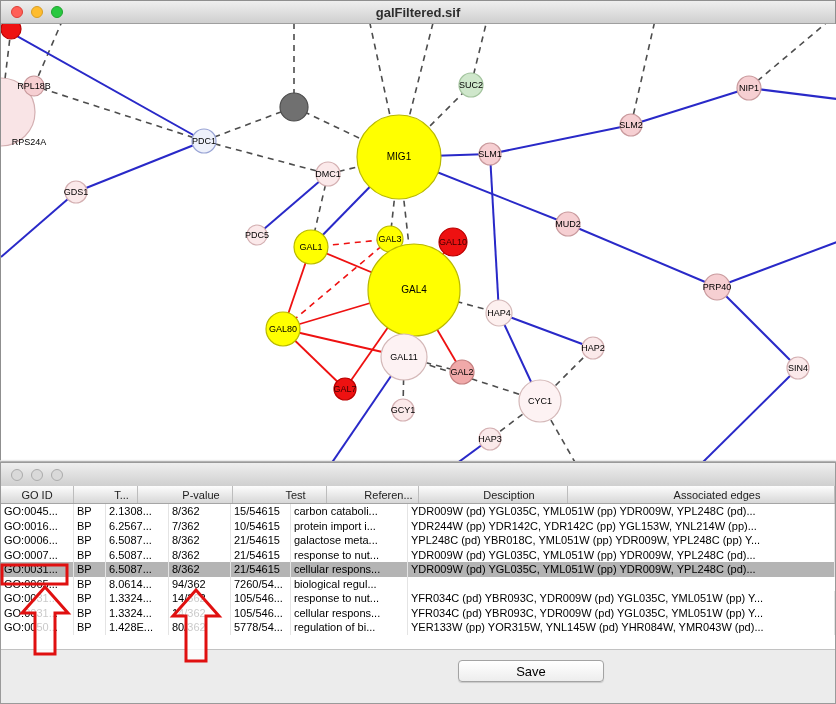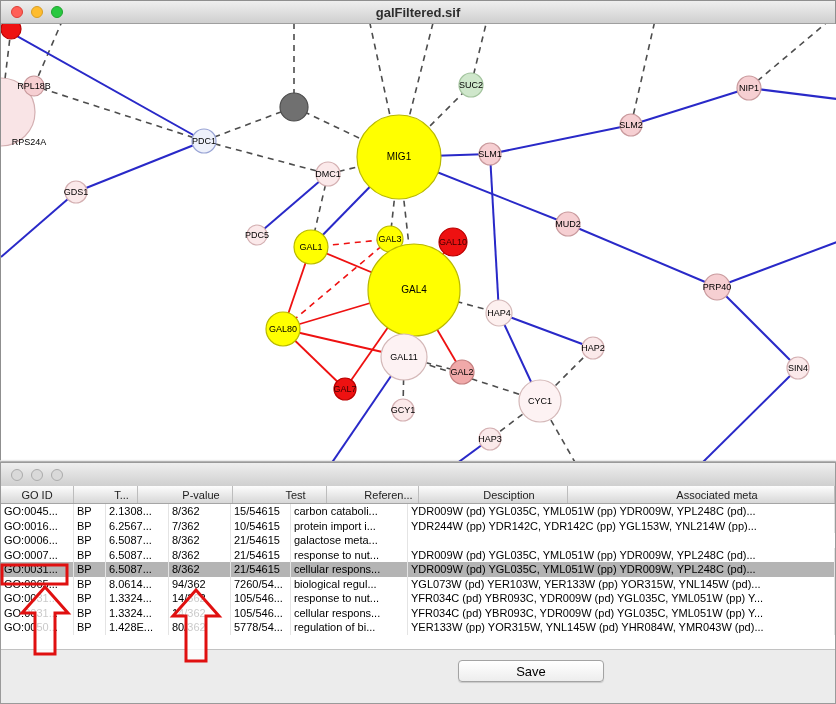--- a/index.html
+++ b/index.html
@@ -197,21 +197,21 @@
   </div>
 
   <div id="noa-table">
     <div class="thead">
         <div class="th">GO ID</div>
         <div class="th">T...</div>
         <div class="th">P-value</div>
         <div class="th">Test</div>
         <div class="th">Referen...</div>
         <div class="th">Desciption</div>
-        <div class="th">Associated meta</div>
+        <div class="th">Associated edges</div>
       </div>
     <div class="tbody">
         <div class="tr">
           <div class="td">GO:0045...</div>
           <div class="td">BP</div>
           <div class="td">2.1308...</div>
           <div class="td">8/362</div>
           <div class="td">15/54615</div>
           <div class="td">carbon cataboli...</div>
           <div class="td">YDR009W (pd) YGL035C, YML051W (pp) YDR009W, YPL248C (pd)...</div>
@@ -225,20 +225,21 @@
           <div class="td">protein import i...</div>
           <div class="td">YDR244W (pp) YDR142C, YDR142C (pp) YGL153W, YNL214W (pp)...</div>
         </div>
         <div class="tr">
           <div class="td">GO:0006...</div>
           <div class="td">BP</div>
           <div class="td">6.5087...</div>
           <div class="td">8/362</div>
           <div class="td">21/54615</div>
           <div class="td">galactose meta...</div>
+          <div class="td">YPL248C (pd) YBR018C, YML051W (pp) YDR009W, YPL248C (pp) Y...</div>
         </div>
         <div class="tr">
           <div class="td">GO:0007...</div>
           <div class="td">BP</div>
           <div class="td">6.5087...</div>
           <div class="td">8/362</div>
           <div class="td">21/54615</div>
           <div class="td">response to nut...</div>
           <div class="td">YDR009W (pd) YGL035C, YML051W (pp) YDR009W, YPL248C (pd)...</div>
         </div>
@@ -251,21 +252,20 @@
           <div class="td">cellular respons...</div>
           <div class="td">YDR009W (pd) YGL035C, YML051W (pp) YDR009W, YPL248C (pd)...</div>
         </div>
         <div class="tr">
           <div class="td">GO:0065...</div>
           <div class="td">BP</div>
           <div class="td">8.0614...</div>
           <div class="td">94/362</div>
           <div class="td">7260/54...</div>
           <div class="td">biological regul...</div>
-          <div class="td">YGL073W (pd) YER103W, YER133W (pp) YOR315W, YNL145W (pd)...</div>
         </div>
         <div class="tr">
           <div class="td">GO:0031...</div>
           <div class="td">BP</div>
           <div class="td">1.3324...</div>
           <div class="td">14/362</div>
           <div class="td">105/546...</div>
           <div class="td">response to nut...</div>
           <div class="td">YFR034C (pd) YBR093C, YDR009W (pd) YGL035C, YML051W (pp) Y...</div>
         </div>

